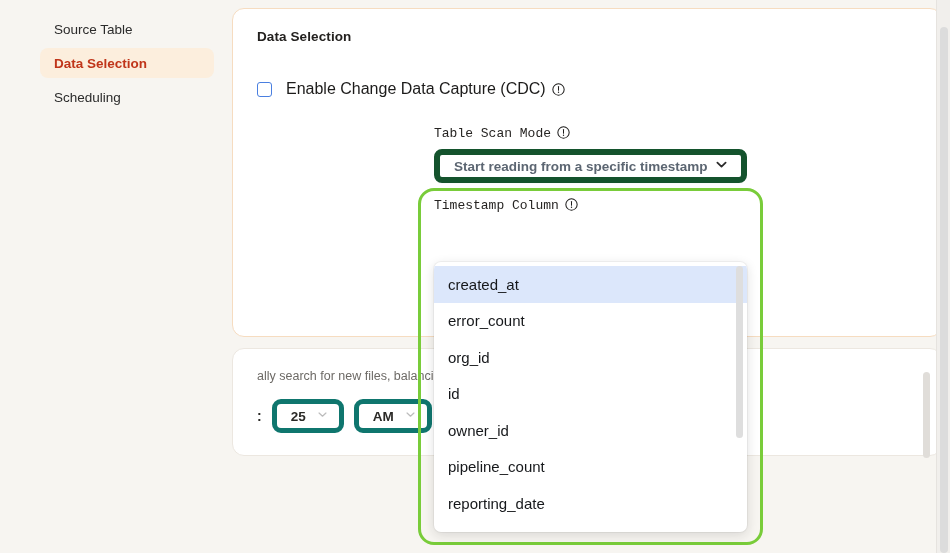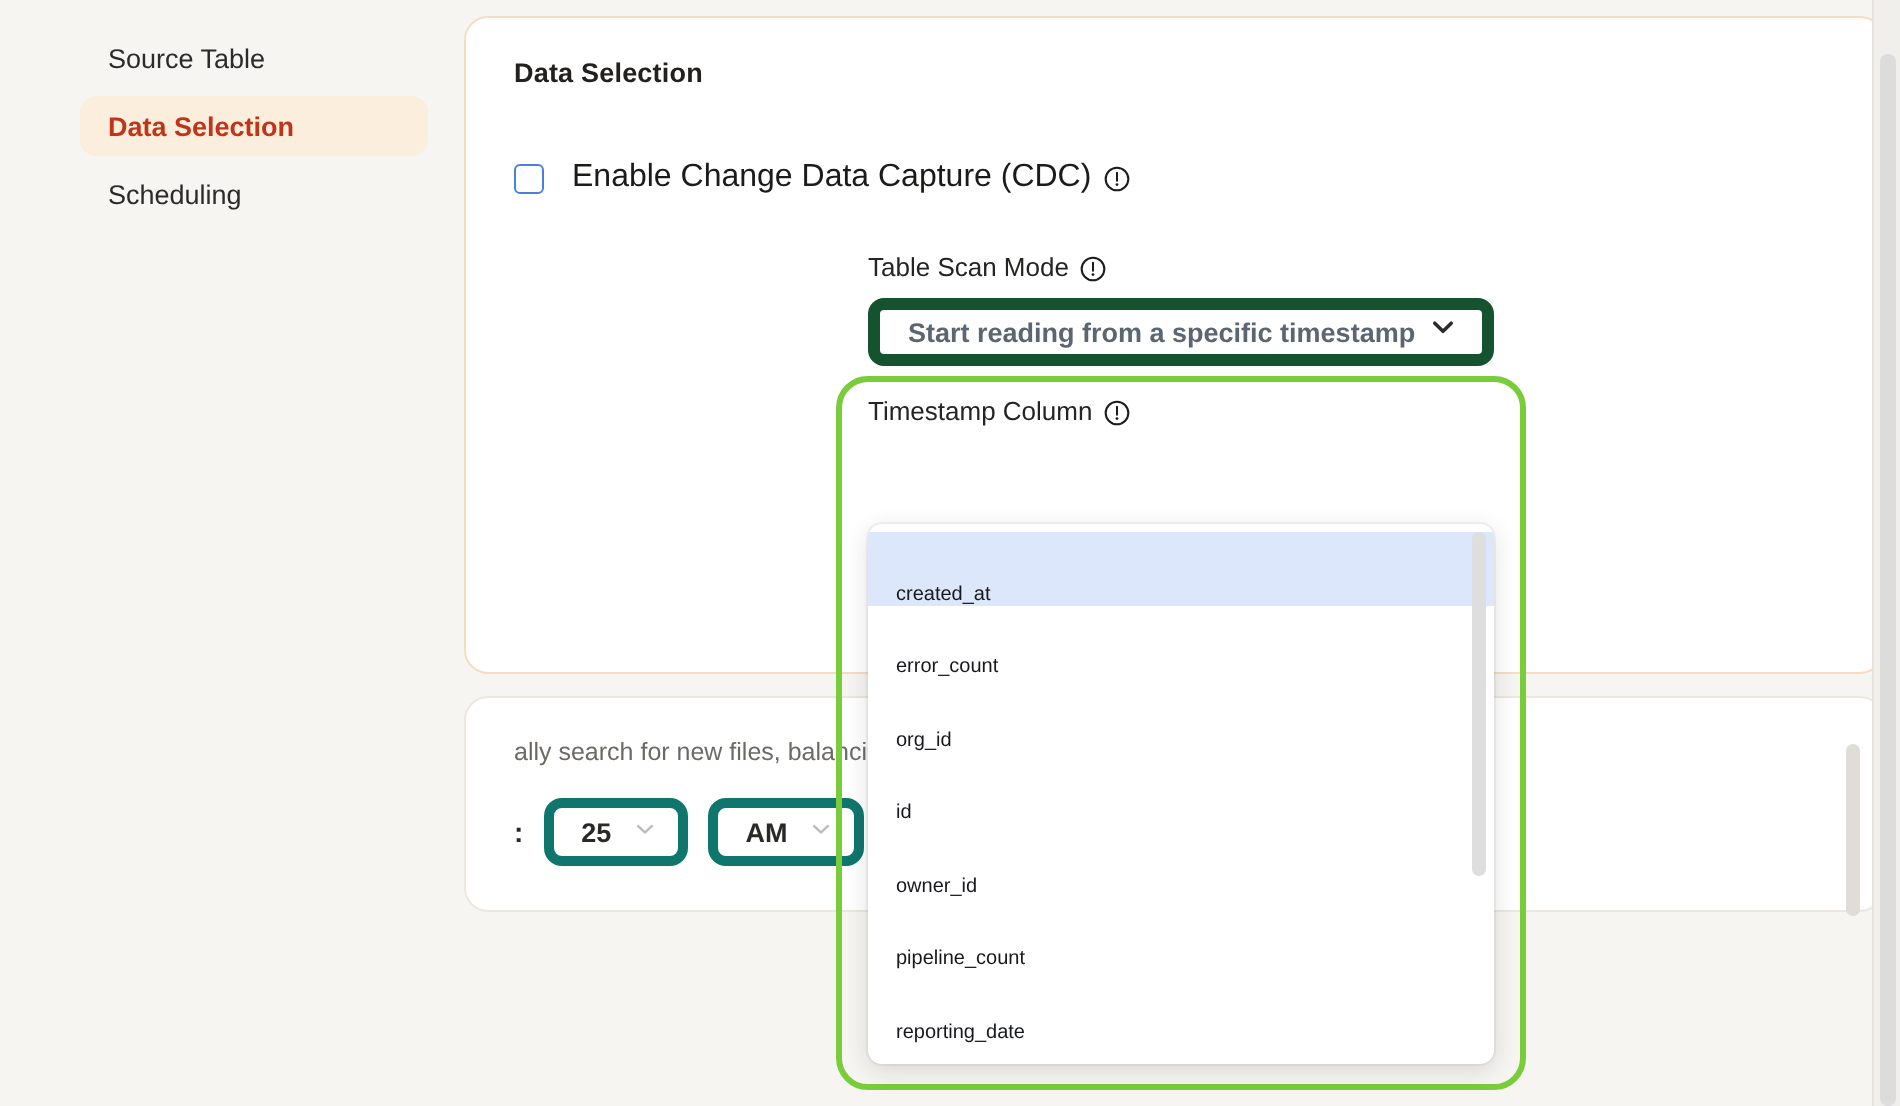--- a/index.html
+++ b/index.html
@@ -121,21 +121,22 @@
     vertical-align: -1px;
     cursor: pointer;
   }
   .info-icon svg { display: block; }
 
   
   .field-label {
     font-size: 13px;
     color: #262422;
     display: flex;
-    align-items: flex-end;
+    align-items: flex-start;
+    font-family: Liberation Mono, monospace;
   }
 
   .select-box {
     height: 34px;
     border: 6px solid #14532d;
     border-radius: 8px;
     background: #fff;
     display: flex;
     align-items: center;
     padding: 0 12px 0 14px;
@@ -206,23 +207,23 @@
     overflow: hidden;
   }
   .dd-scroll {
     position: absolute;
     inset: 0;
     padding: 4px 0;
   }
   .dd-item {
     height: 36.5px;
     display: flex;
-    align-items: flex-end;
+    align-items: center;
     padding: 0 14px;
-    font-size: 10px;
+    font-size: 15px;
     color: #16181b;
     cursor: pointer;
     white-space: nowrap;
   }
   .dd-item.focused { background: #dce7fb; }
 
   .dd-track {
     position: absolute;
     right: 4px;
     top: 4px;

